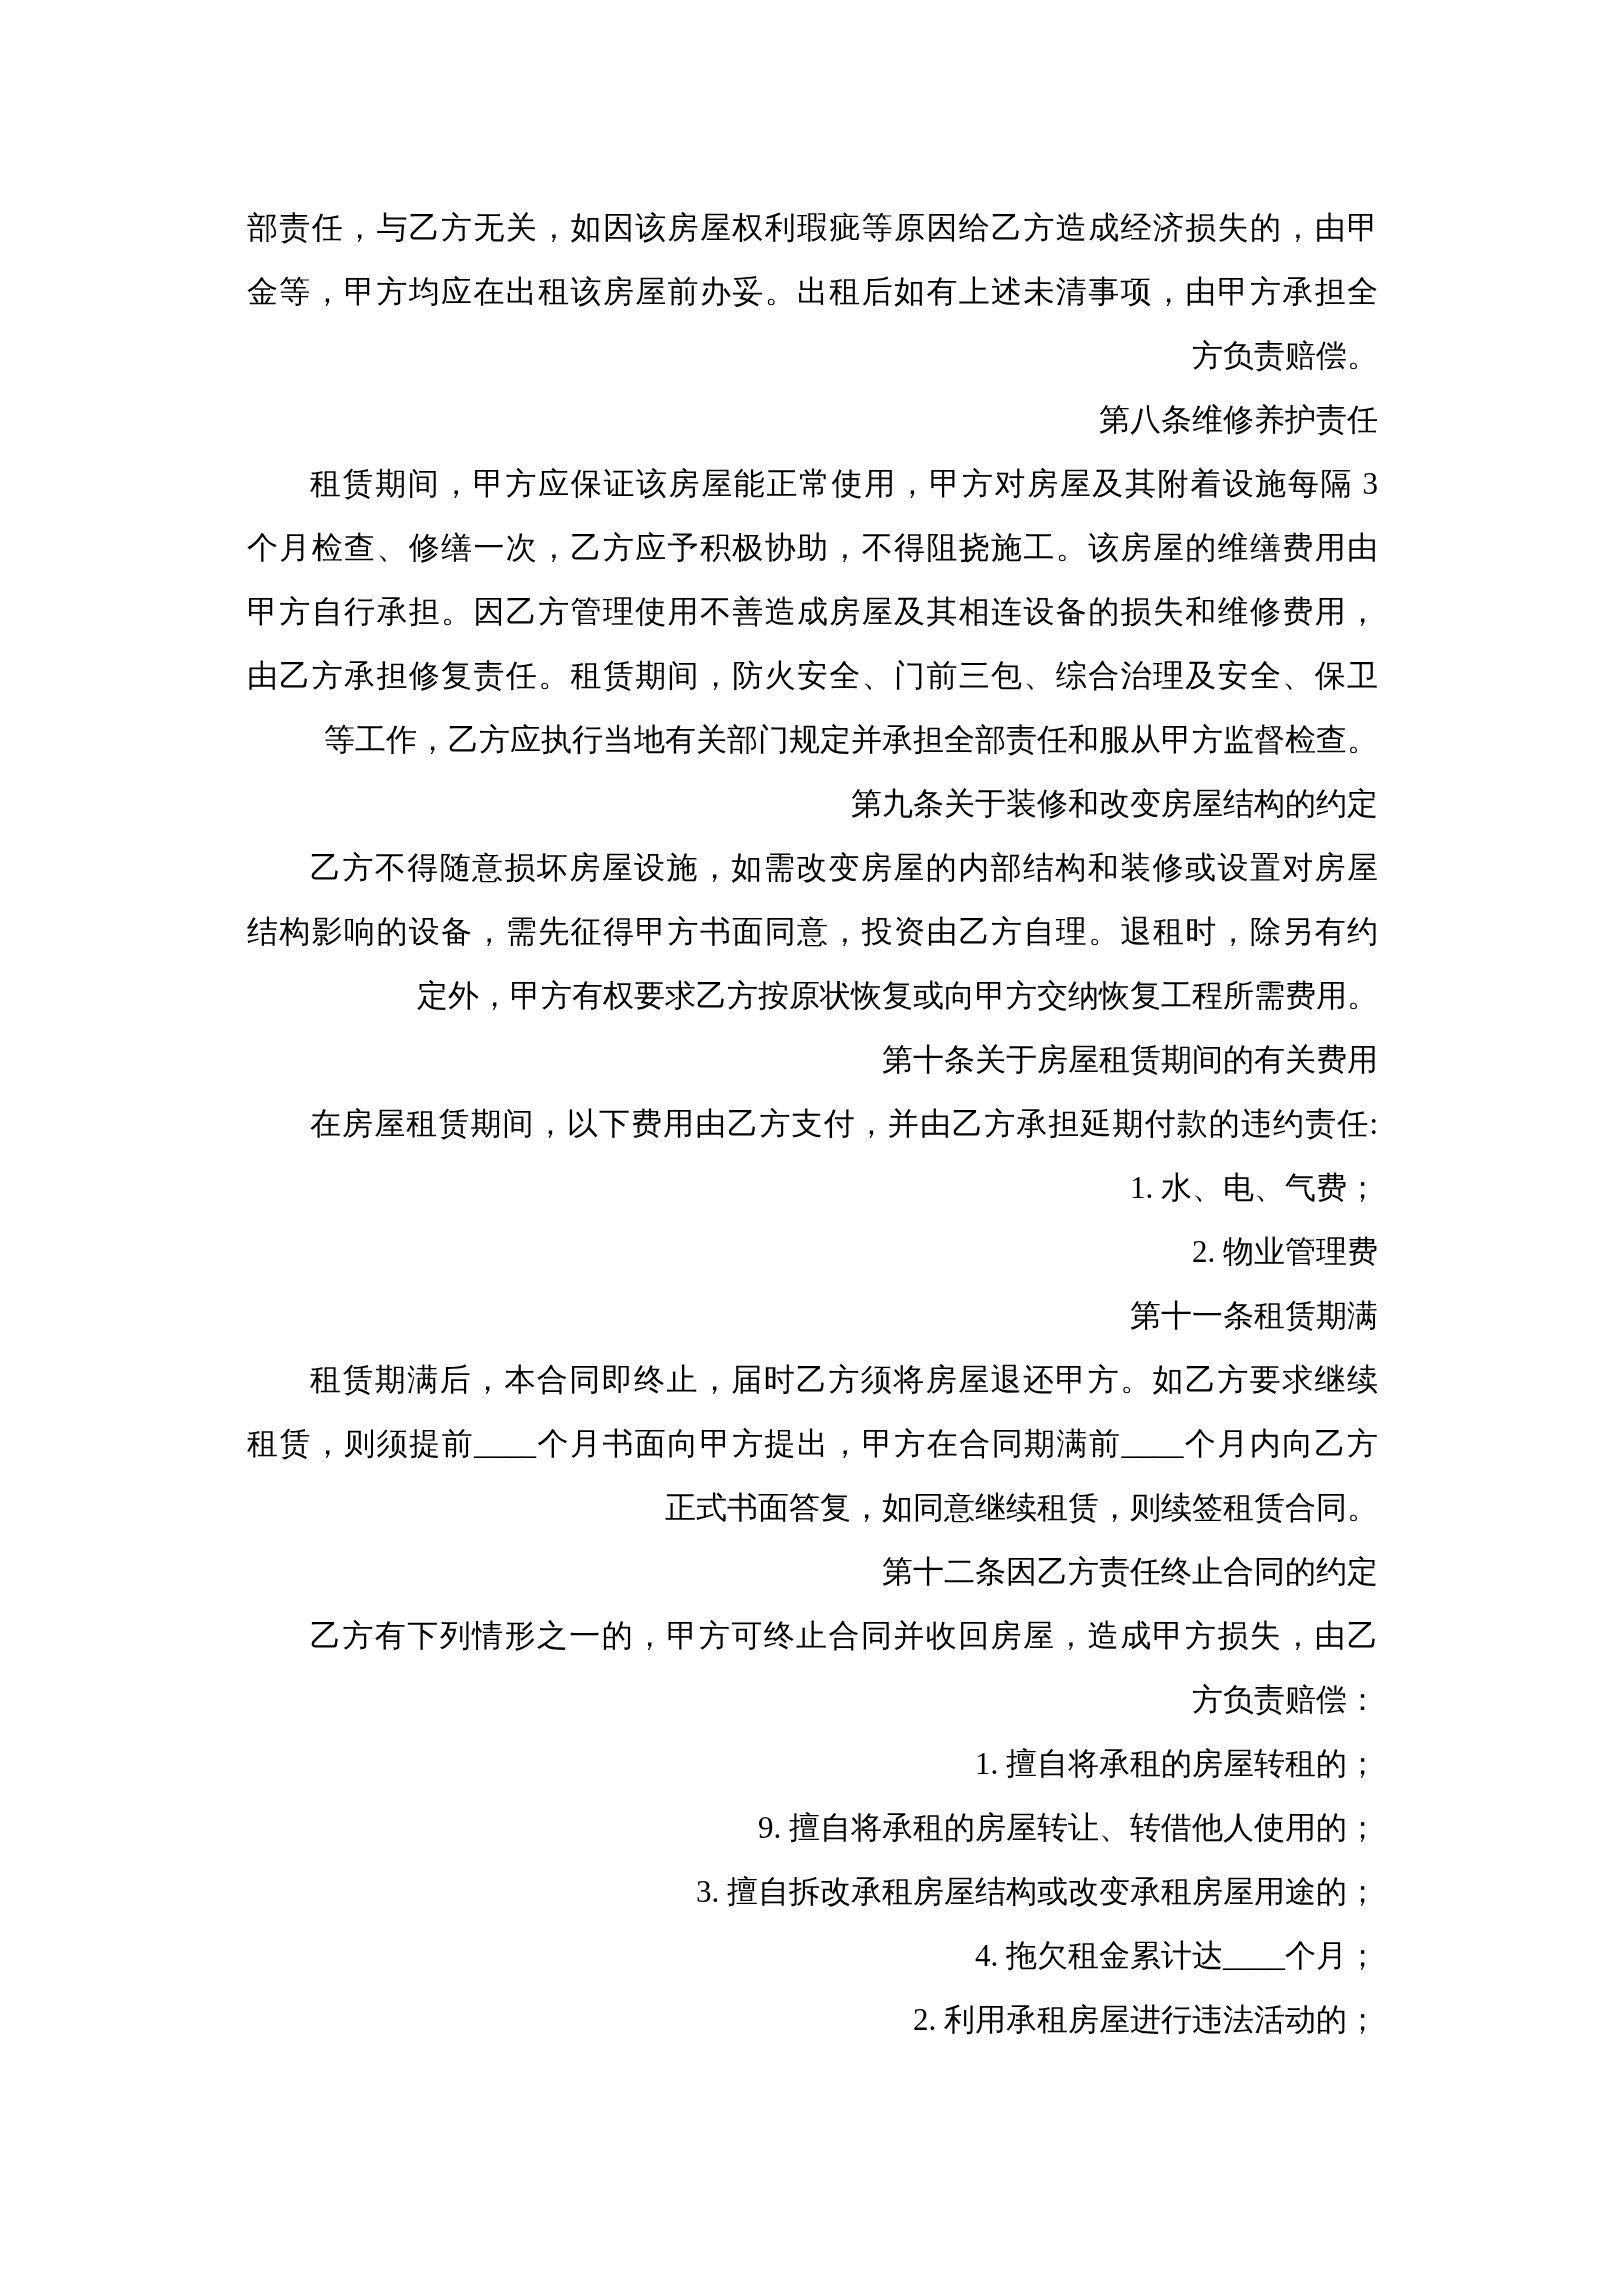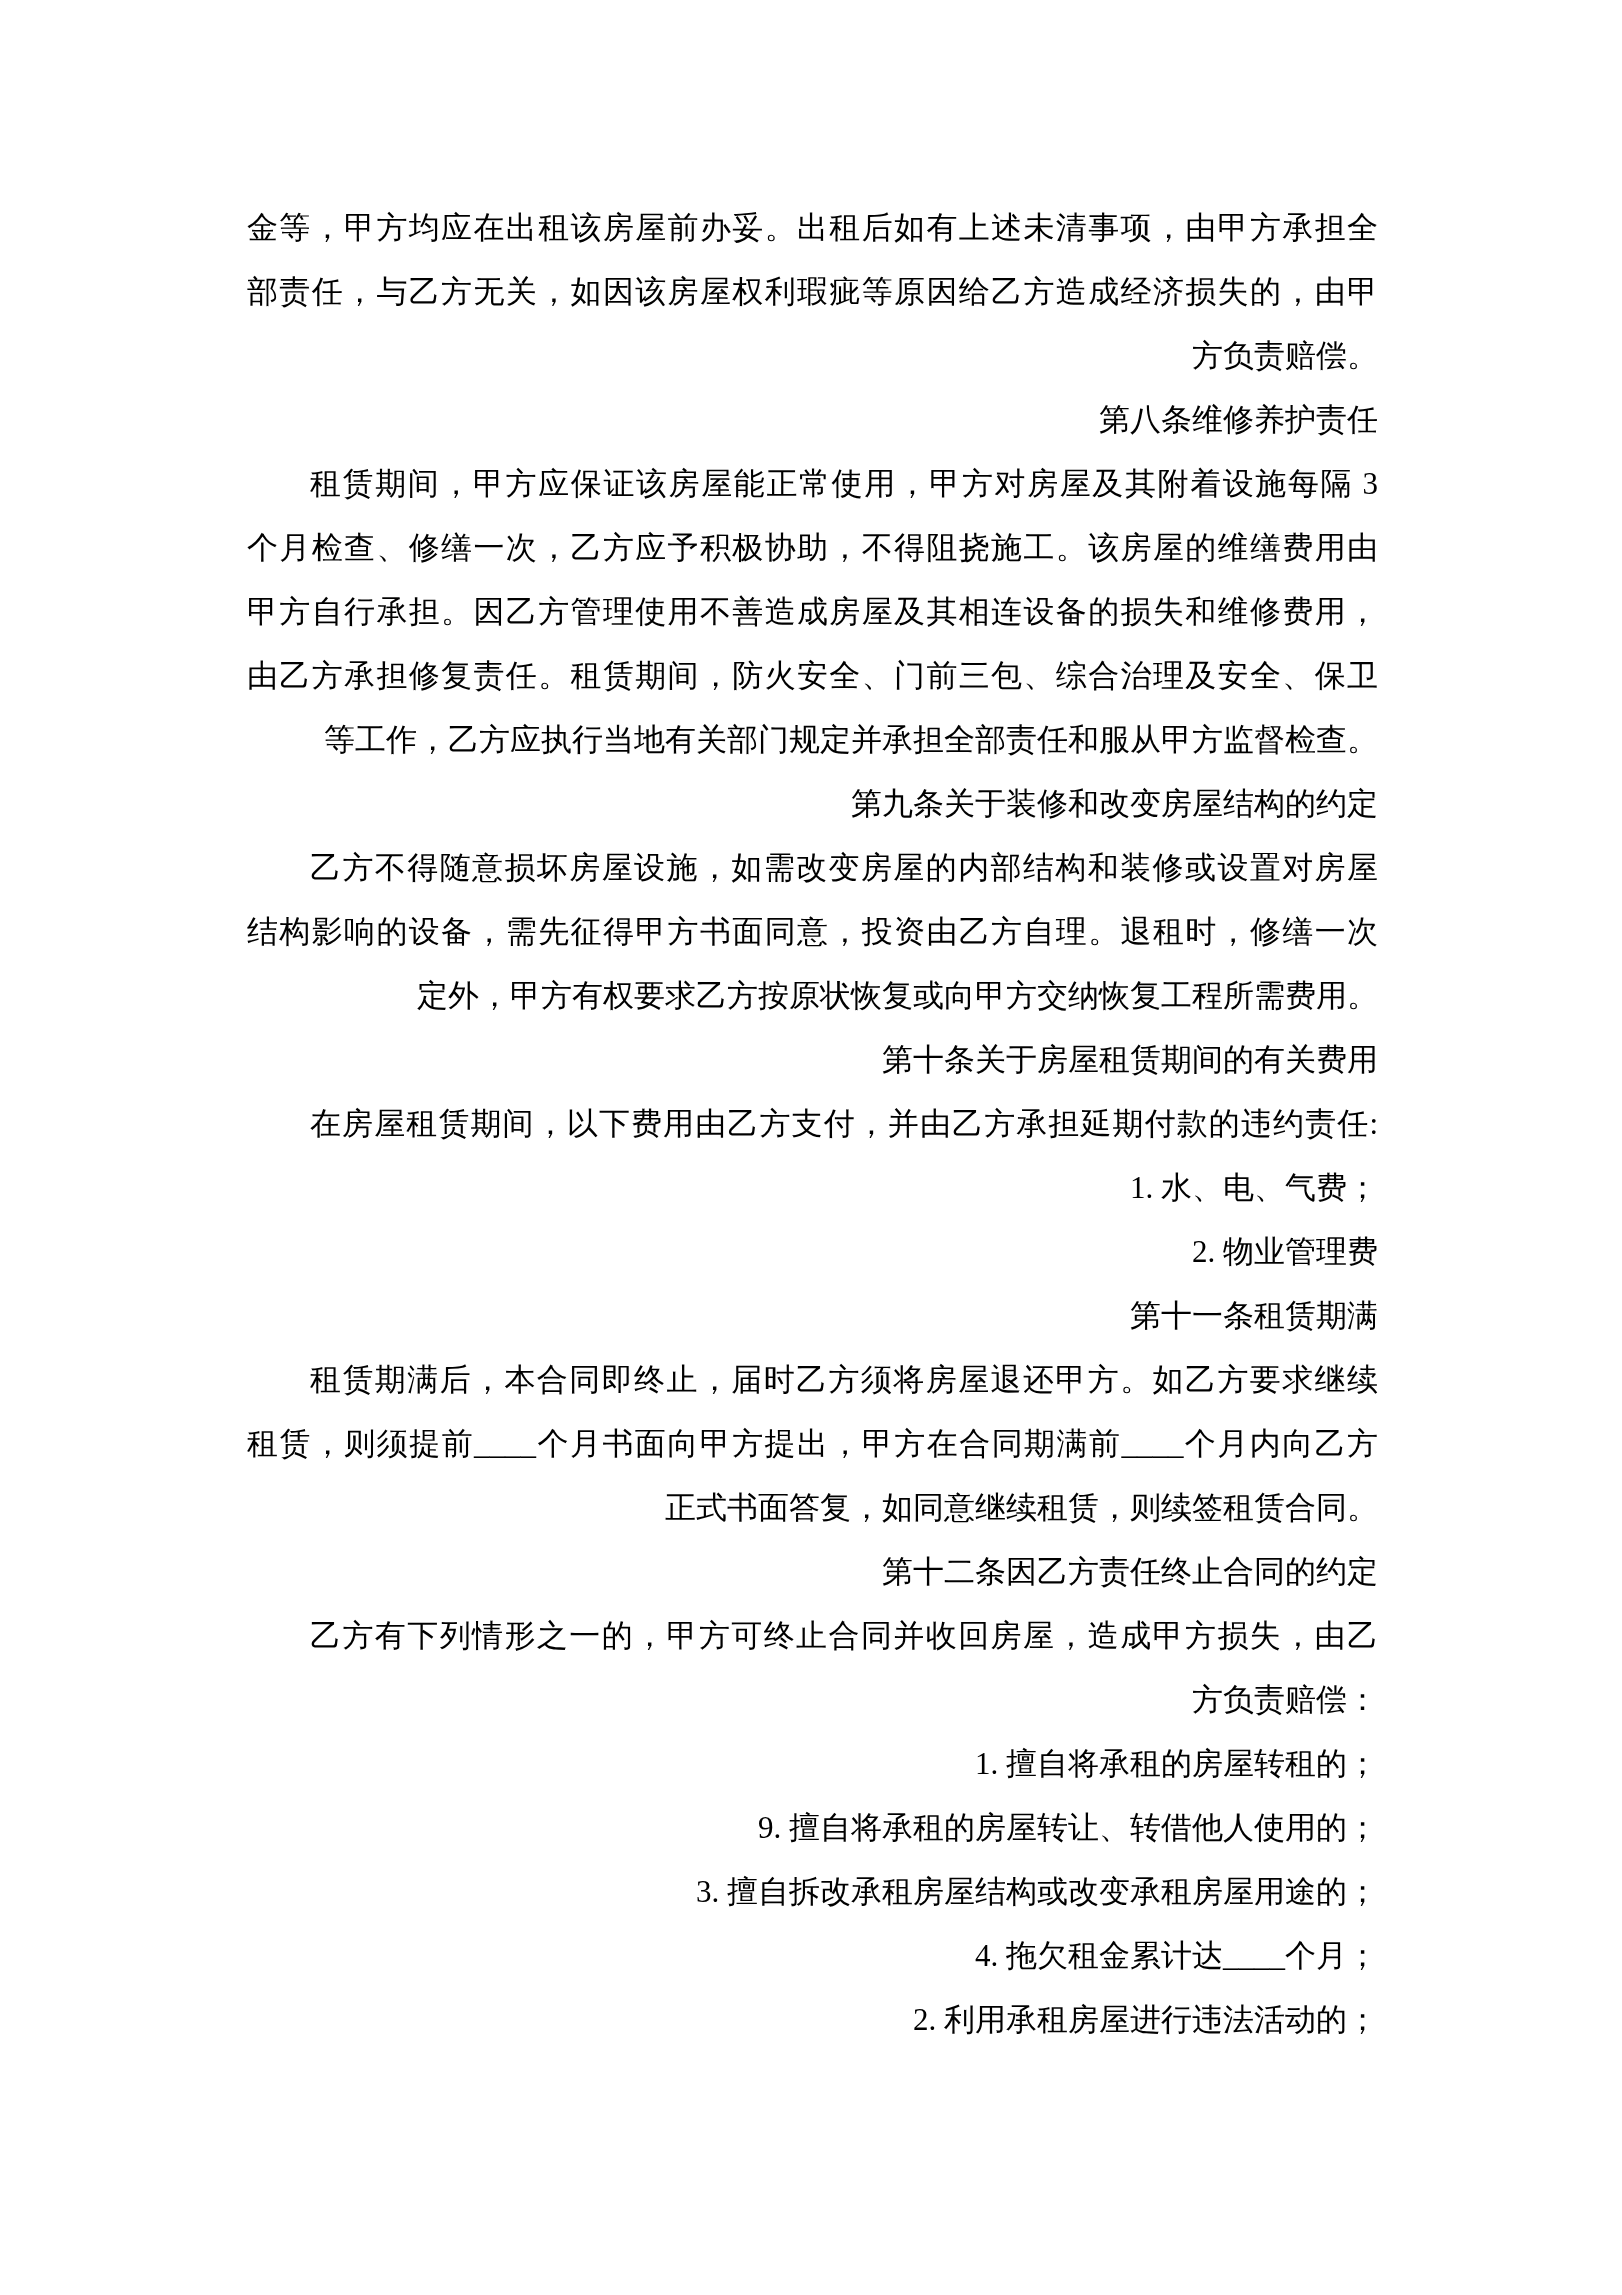--- a/index.html
+++ b/index.html
@@ -35,32 +35,32 @@
   }
   .line.indent {
     text-indent: 63px;
   }
 </style>
 </head>
 <body>
 
 <div class="page">
   <div class="text-block">
+    <div class="line fill">部责任，与乙方无关，如因该房屋权利瑕疵等原因给乙方造成经济损失的，由甲</div>
     <div class="line fill">金等，甲方均应在出租该房屋前办妥。出租后如有上述未清事项，由甲方承担全</div>
-    <div class="line fill">部责任，与乙方无关，如因该房屋权利瑕疵等原因给乙方造成经济损失的，由甲</div>
     <div class="line">方负责赔偿。</div>
     <div class="line indent">第八条维修养护责任</div>
     <div class="line indent fill">租赁期间，甲方应保证该房屋能正常使用，甲方对房屋及其附着设施每隔 3</div>
     <div class="line fill">个月检查、修缮一次，乙方应予积极协助，不得阻挠施工。该房屋的维缮费用由</div>
     <div class="line fill">甲方自行承担。因乙方管理使用不善造成房屋及其相连设备的损失和维修费用，</div>
     <div class="line fill">由乙方承担修复责任。租赁期间，防火安全、门前三包、综合治理及安全、保卫</div>
     <div class="line">等工作，乙方应执行当地有关部门规定并承担全部责任和服从甲方监督检查。</div>
     <div class="line indent">第九条关于装修和改变房屋结构的约定</div>
     <div class="line indent fill">乙方不得随意损坏房屋设施，如需改变房屋的内部结构和装修或设置对房屋</div>
-    <div class="line fill">结构影响的设备，需先征得甲方书面同意，投资由乙方自理。退租时，修缮一次</div>
+    <div class="line fill">结构影响的设备，需先征得甲方书面同意，投资由乙方自理。退租时，除另有约</div>
     <div class="line">定外，甲方有权要求乙方按原状恢复或向甲方交纳恢复工程所需费用。</div>
     <div class="line indent">第十条关于房屋租赁期间的有关费用</div>
     <div class="line indent fill">在房屋租赁期间，以下费用由乙方支付，并由乙方承担延期付款的违约责任:</div>
     <div class="line indent">1. 水、电、气费；</div>
     <div class="line indent">2. 物业管理费</div>
     <div class="line indent">第十一条租赁期满</div>
     <div class="line indent fill">租赁期满后，本合同即终止，届时乙方须将房屋退还甲方。如乙方要求继续</div>
     <div class="line fill">租赁，则须提前____个月书面向甲方提出，甲方在合同期满前____个月内向乙方</div>
     <div class="line">正式书面答复，如同意继续租赁，则续签租赁合同。</div>
     <div class="line indent">第十二条因乙方责任终止合同的约定</div>

